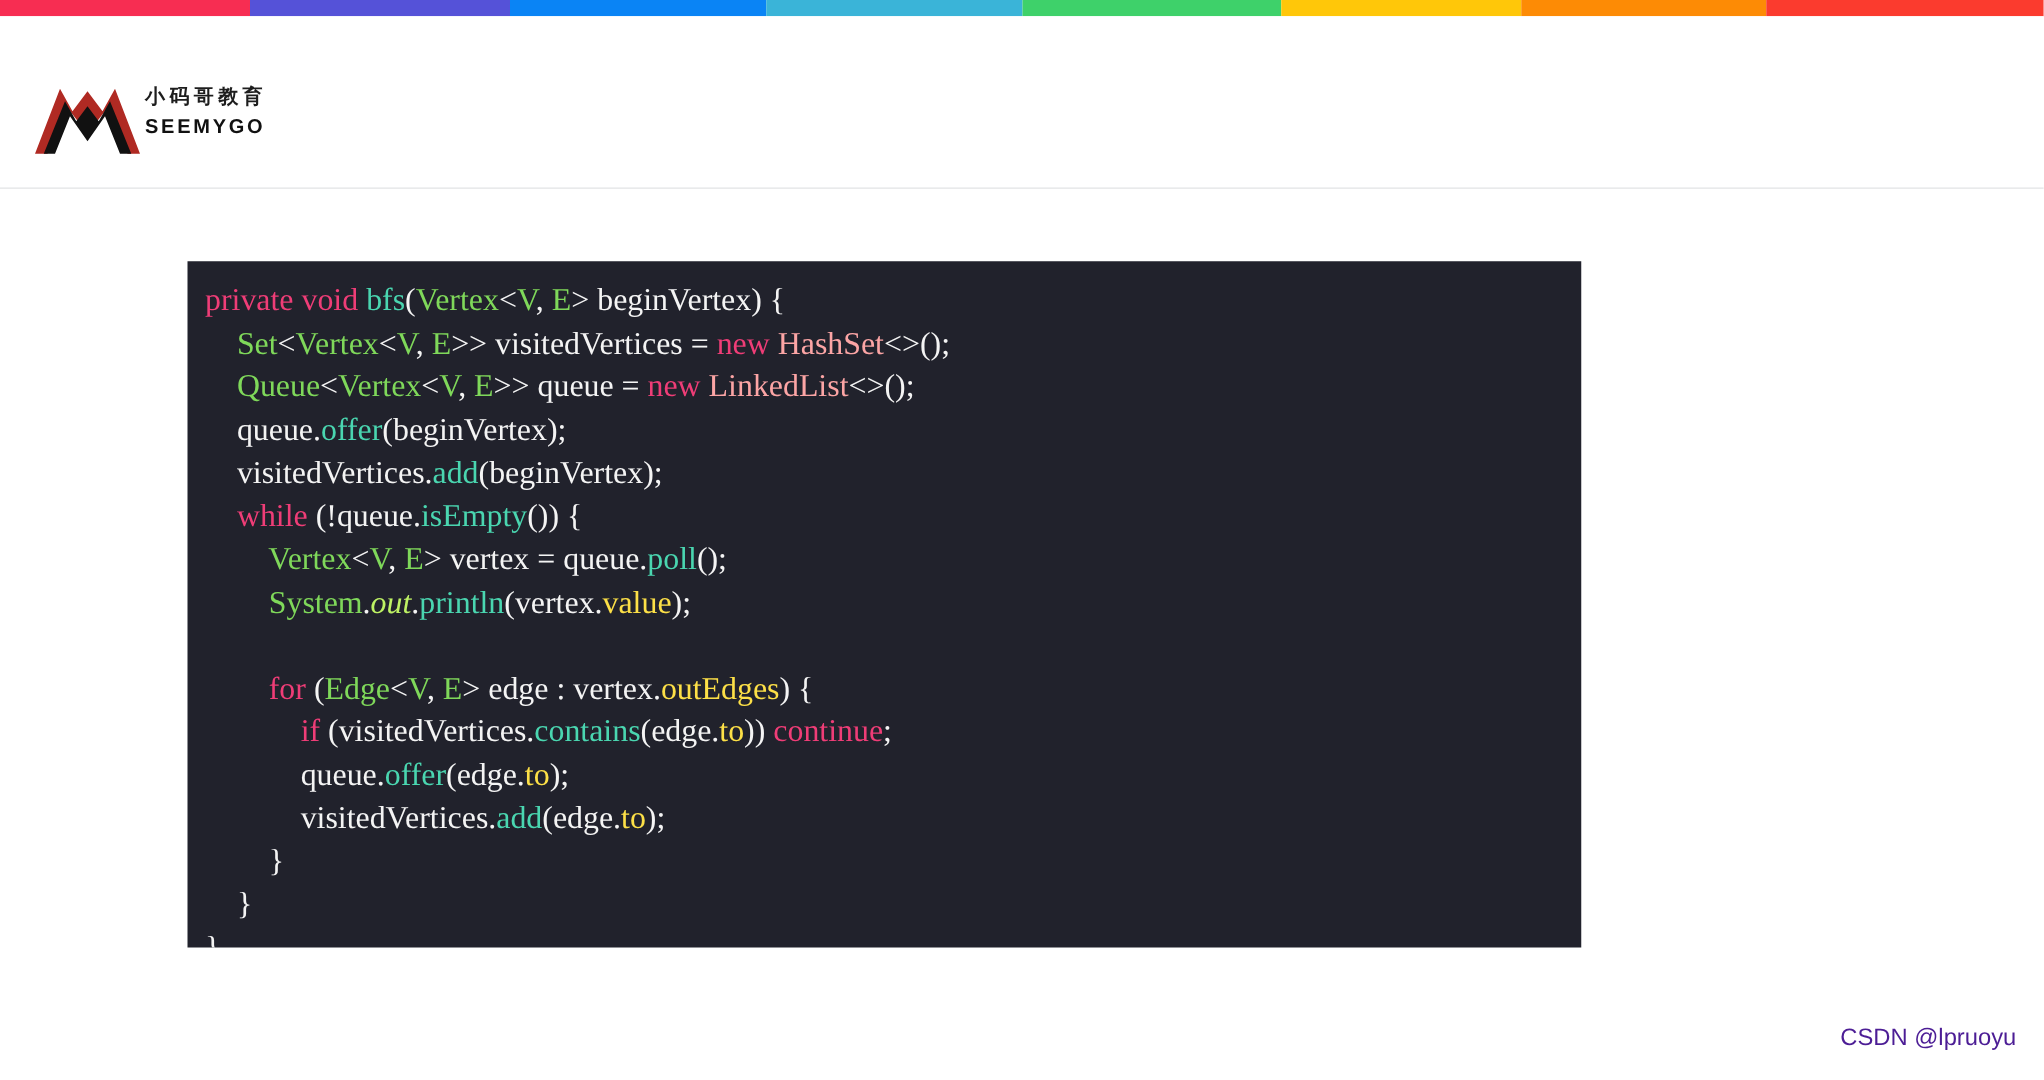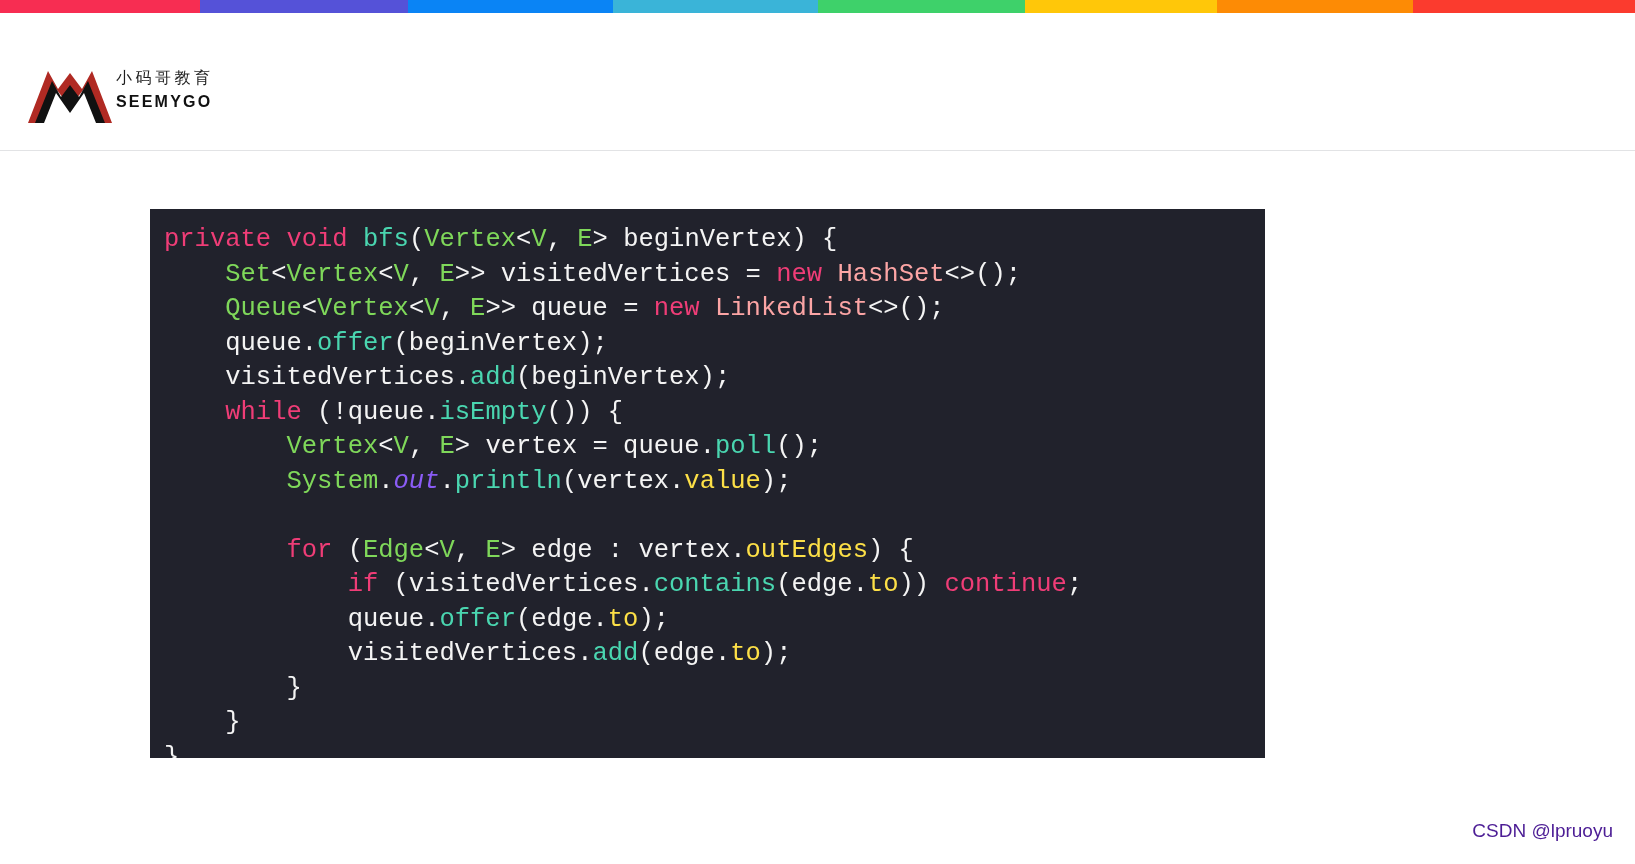--- a/index.html
+++ b/index.html
@@ -51,21 +51,21 @@
     width: 92px; height: 62px;
   }
 
   #logo-text {
     position: absolute;
     left: 92px; top: 4px;
     width: 125px;
   }
   #logo-cn {
     font-size: 16px;
-    font-weight: 400;
+    font-weight: 700;
     letter-spacing: 3.5px;
     color: #1d1d1d;
     line-height: 22px;
     white-space: nowrap;
   }
   #logo-en {
     font-size: 16px;
     font-weight: 800;
     letter-spacing: 2.2px;
     color: #111111;
@@ -89,37 +89,37 @@
     position: absolute;
     left: 150px; top: 209px;
     width: 1115px;
     height: 549px;
     background: #21222c;
     padding: 14px 0 14px 0;
     overflow: hidden;
   }
 
   #code {
-    font-family: Liberation Mono, monospace;
+    font-family: Liberation Serif, serif;
     font-size: 25.5px;
     line-height: 34.5px;
     color: #f4f4f4;
     white-space: pre;
     padding-left: 14px;
   }
 
   .ln { display: block; height: 34.5px; white-space: pre; }
 
   
   .kw   { color: #ef3d77; }
   .ty   { color: #7fd85a; }
   .mt   { color: #4ad6b0; }
   .cls  { color: #fca5a5; }
   .fld  { color: #fde047; }
-  .fldi { color: #8b5cf6; font-style: italic; }
+  .fldi { color: #bef264; font-style: italic; }
   .pl   { color: #f4f4f4; }
 
   
   #watermark {
     position: absolute;
     right: 22px; bottom: 22px;
     font-size: 19px;
     color: #4c1d95;
     white-space: nowrap;
   }

